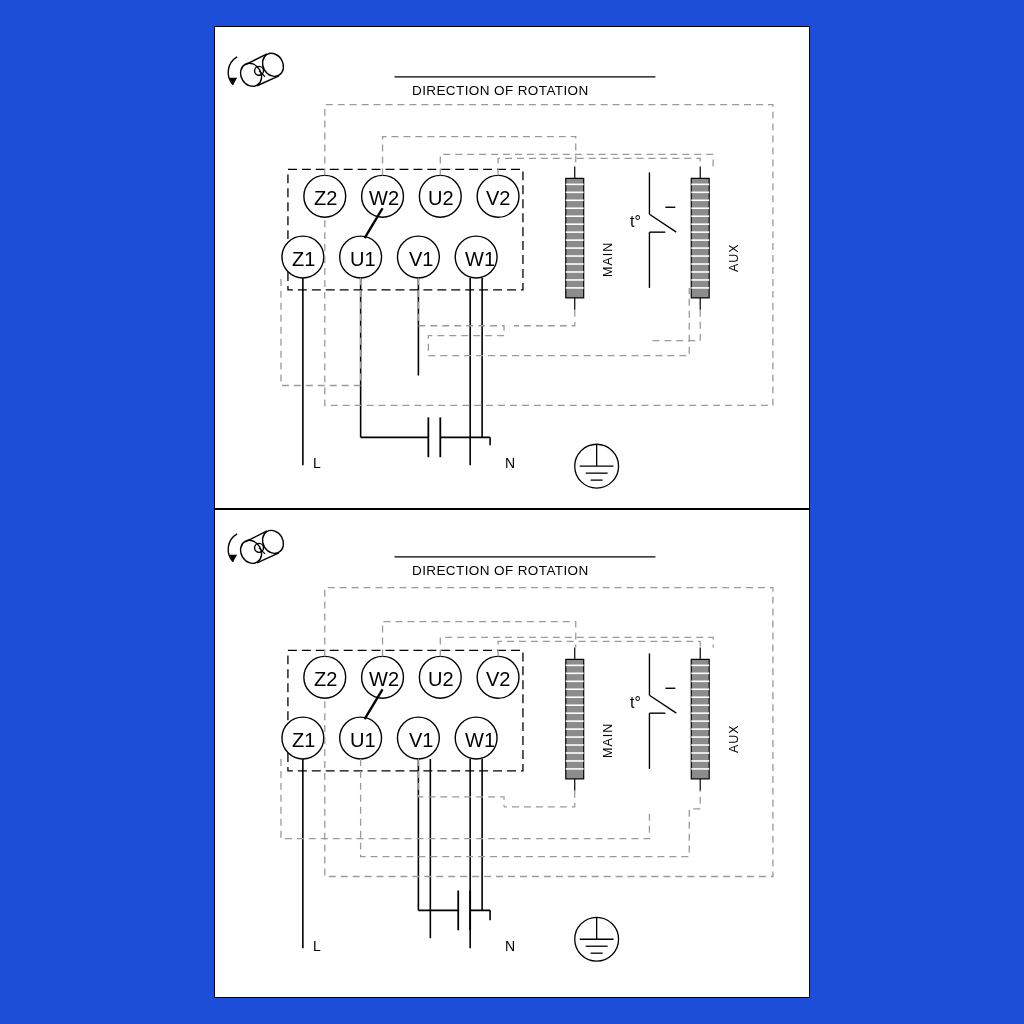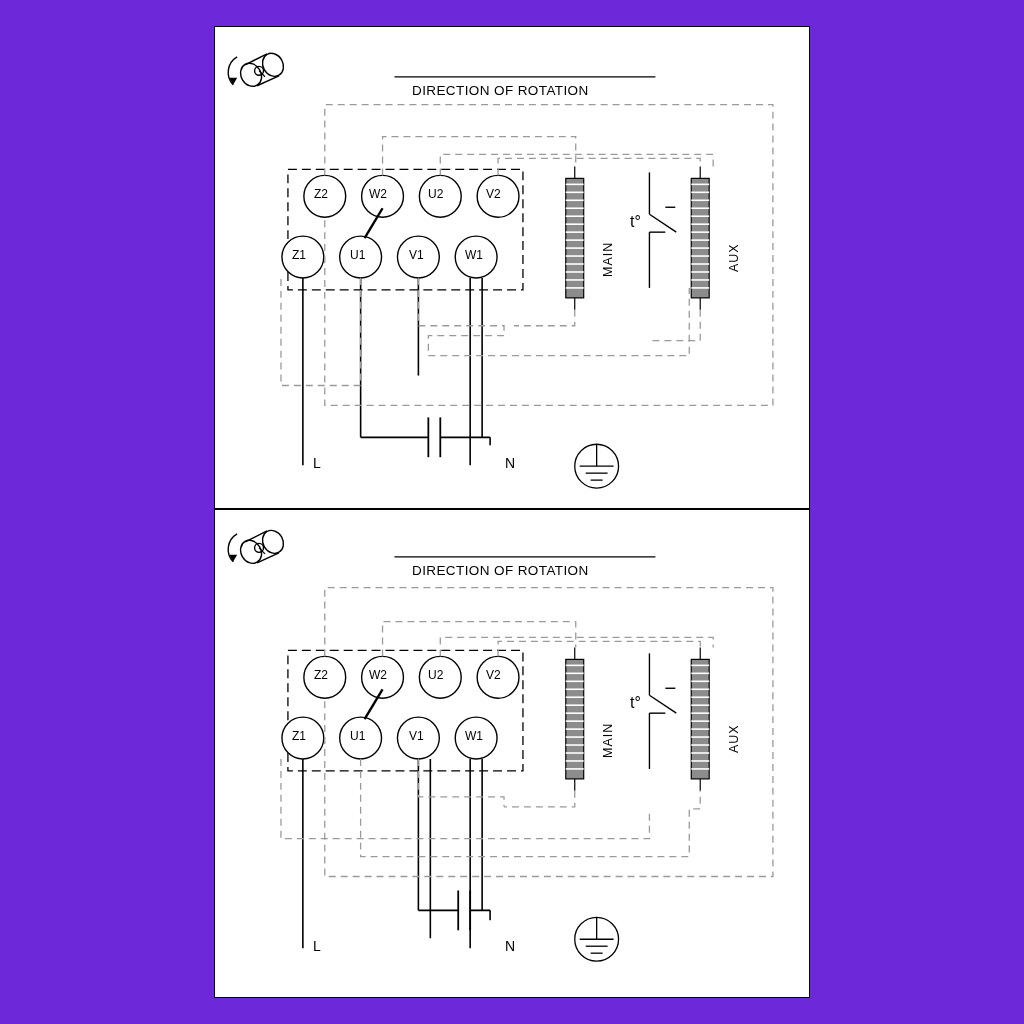--- a/index.html
+++ b/index.html
@@ -5,21 +5,21 @@
   html, body {
     margin: 0;
     padding: 0;
     background: #ffffff;
     font-family: "Liberation Sans", sans-serif;
   }
   #page {
     position: relative;
     width: 1024px;
     height: 1024px;
-    background: #6d28d9;
+    background: #1d4ed8;
     overflow: hidden;
   }
   .panel {
     position: absolute;
     border: 1.5px solid #000;
     box-sizing: border-box;
     background: #fff;
   }
   .panel-top { left: 214px; top: 26px; width: 596px; height: 483px; }
   .panel-bottom { left: 214px; top: 509px; width: 596px; height: 489px; }
@@ -37,21 +37,21 @@
     position: absolute;
     font-size: 12.5px;
     letter-spacing: 1px;
     color: #000;
     transform: rotate(-90deg);
     transform-origin: left top;
     white-space: nowrap;
   }
   .term-label {
     position: absolute;
-    font-size: 12px;
+    font-size: 20px;
     color: #000;
     white-space: nowrap;
   }
   .small-label {
     position: absolute;
     font-size: 14px;
     color: #000;
     white-space: nowrap;
   }
 </style>

